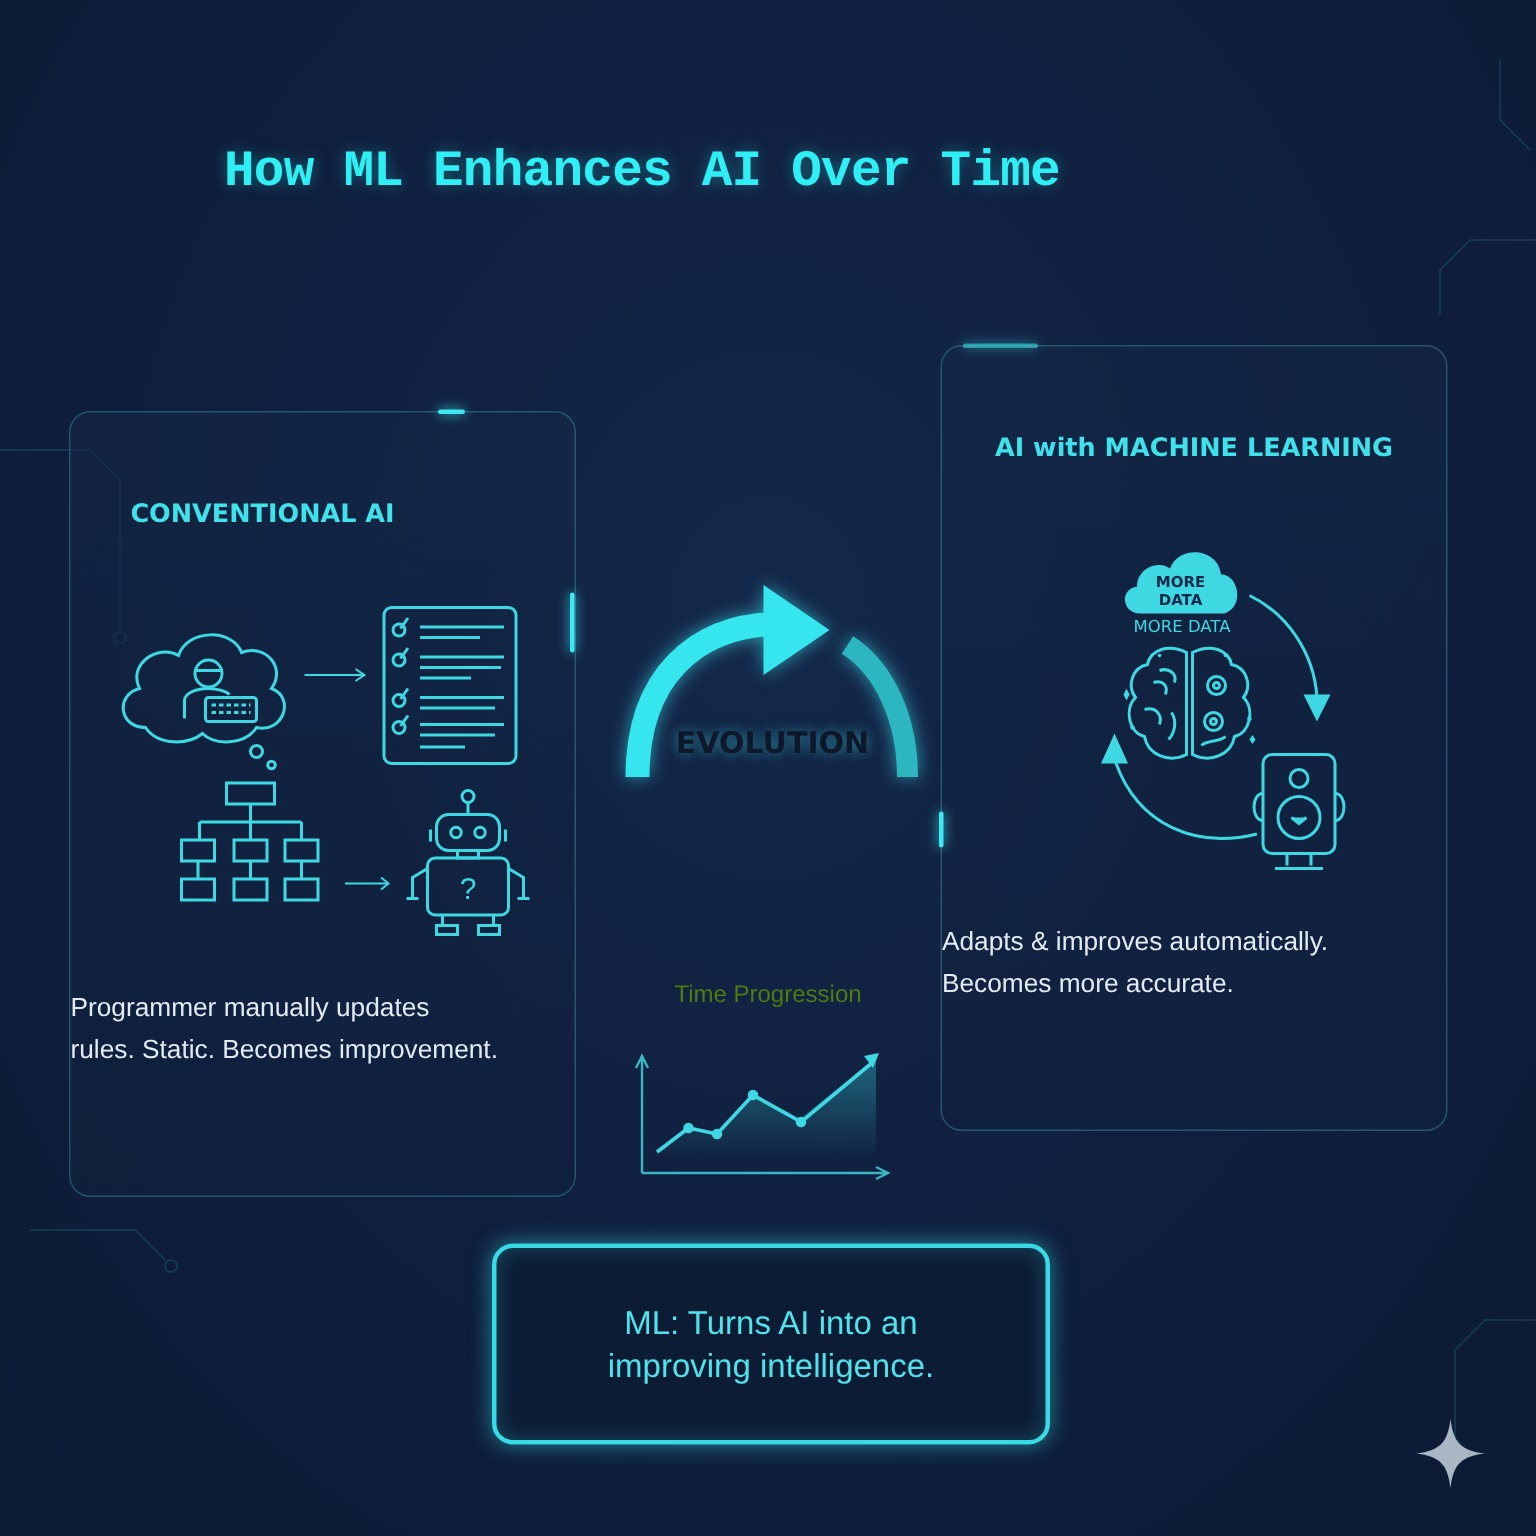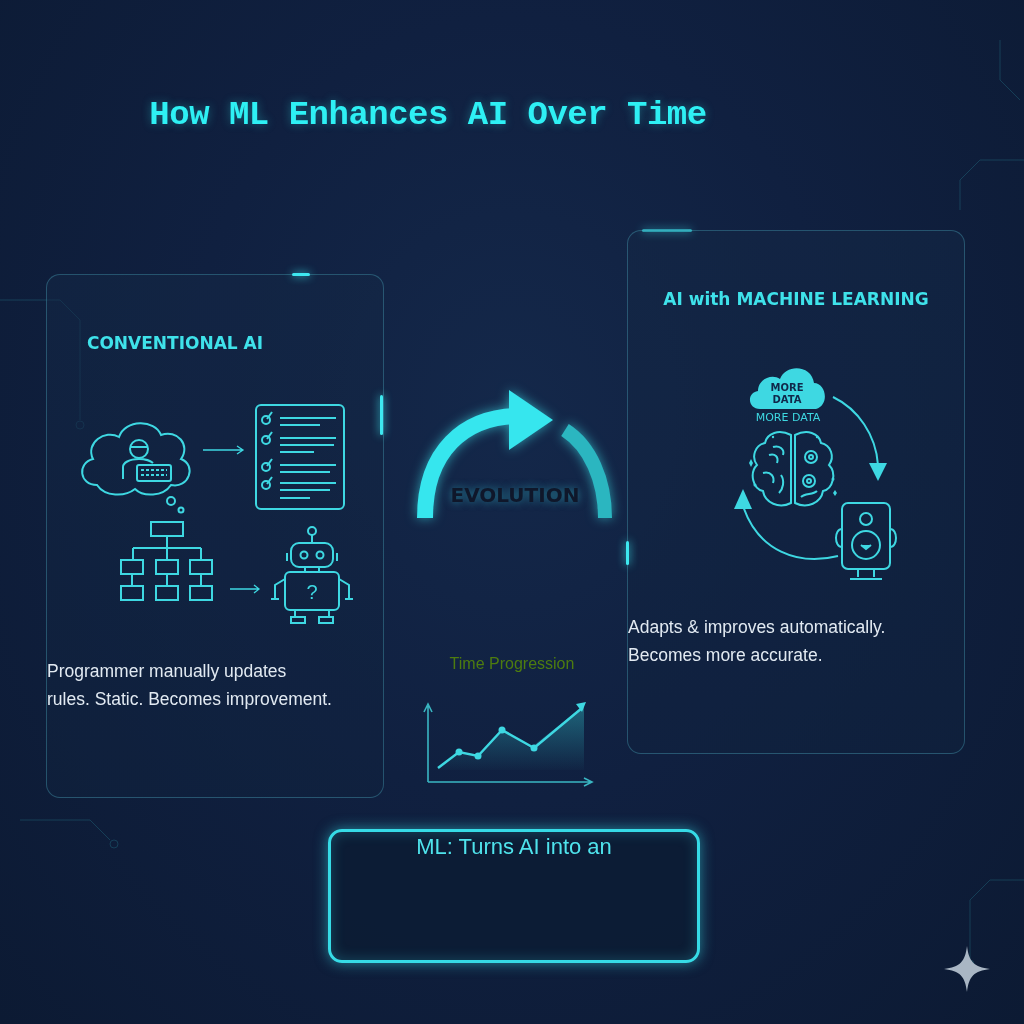--- a/index.html
+++ b/index.html
@@ -48,21 +48,21 @@
     .timeprog { position: absolute; left: 412px; top: 650px; width: 200px; height: 140px; }
     .timeprog-label {
       position: absolute; left: 0; top: 5px; width: 100%; text-align: center;
       font-size: 16px; color: #4d7c0f;
     }
     .summary {
       position: absolute; left: 328px; top: 829px; width: 366px; height: 128px;
       border: 3px solid #36dbe6; border-radius: 14px;
       box-shadow: 0 0 14px rgba(54,219,230,0.55), inset 0 0 14px rgba(54,219,230,0.25);
       background: rgba(12,28,52,0.85);
-      display: flex; flex-direction: column; align-items: center; justify-content: space-between;
+      display: flex; flex-direction: column; align-items: center; justify-content: center;
       font-size: 22px; line-height: 29px; color: #4fe3ec;
     }
     .summary span { display: block; }
     .sparkle { position: absolute; left: 942px; top: 944px; width: 50px; height: 50px; }
   </style>
 </head>
 <body>
 
 <svg class="bg-lines" width="1024" height="1024">
   <g stroke="#3ed8e2" stroke-width="1" fill="none">
@@ -241,17 +241,18 @@
   </svg>
 
   <div class="panel-desc">
     <span>Adapts &amp; improves automatically.</span>
     <span>Becomes more accurate.</span>
   </div>
 </div>
 
 <div class="summary">
   <span>ML: Turns AI into an</span>
+  <span>improving intelligence.</span>
 </div>
 
 <svg class="sparkle" viewBox="0 0 50 50">
   <path d="M25 2 C27 18 32 23 48 25 C32 27 27 32 25 48 C23 32 18 27 2 25 C18 23 23 18 25 2 Z" fill="#a9b6c4"></path>
 </svg>
 
 </body></html>

